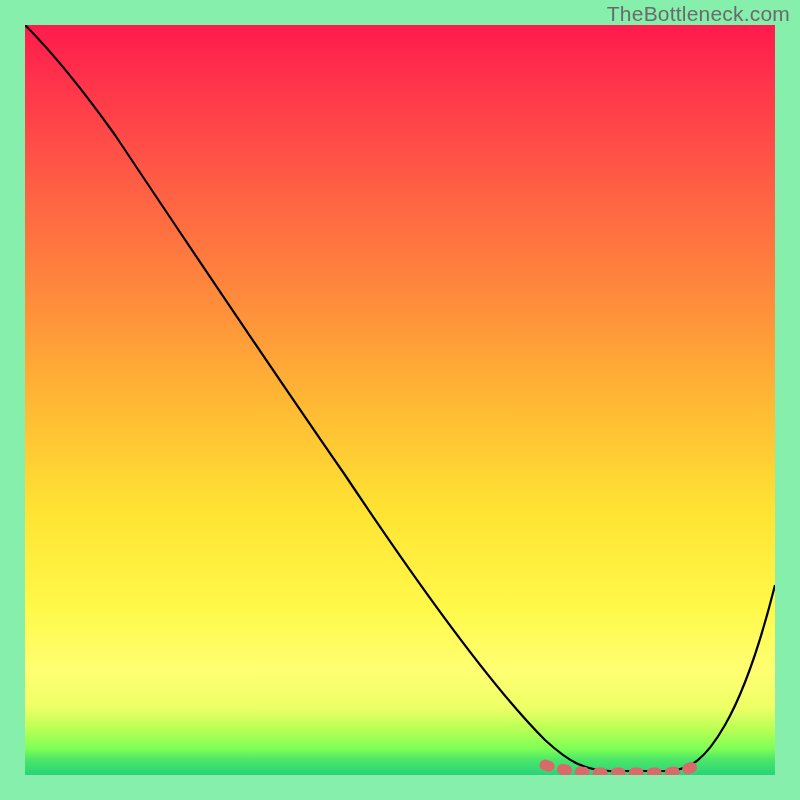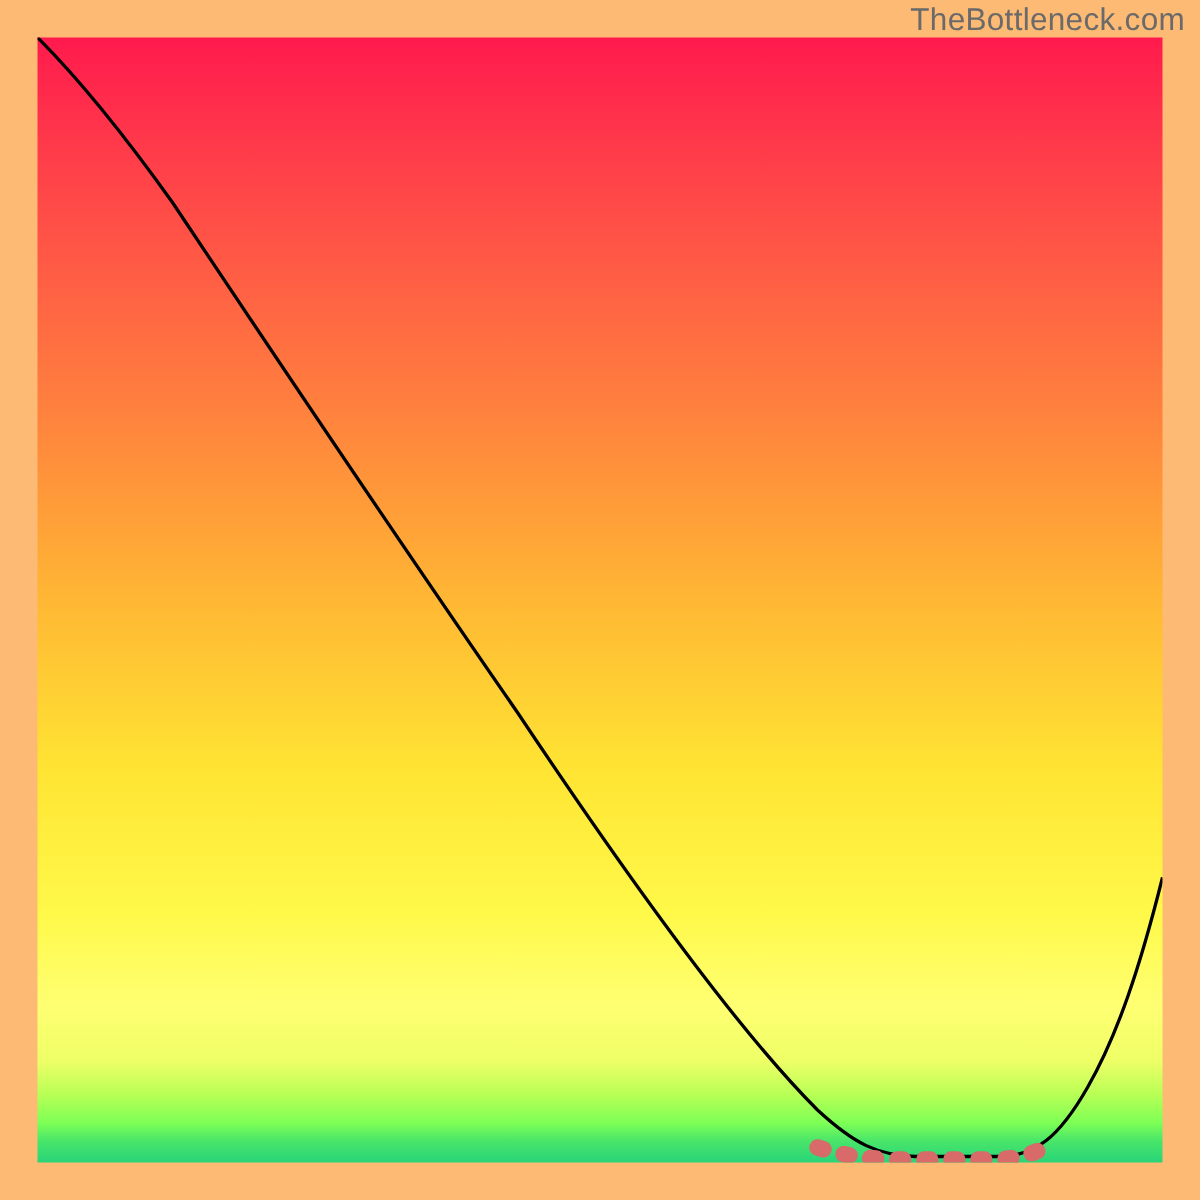--- a/index.html
+++ b/index.html
@@ -10,21 +10,21 @@
     background: #000;
     overflow: hidden;
     font-family: Arial, Helvetica, sans-serif;
   }
   .frame {
     position: absolute;
     left: 0;
     top: 0;
     width: 800px;
     height: 800px;
-    background: #fdba74;
+    background: #86efac;
   }
   .plot {
     position: absolute;
     left: 25px;
     top: 25px;
     width: 750px;
     height: 750px;
     background: linear-gradient(
       to bottom,
       #ff1a4d 0%,

